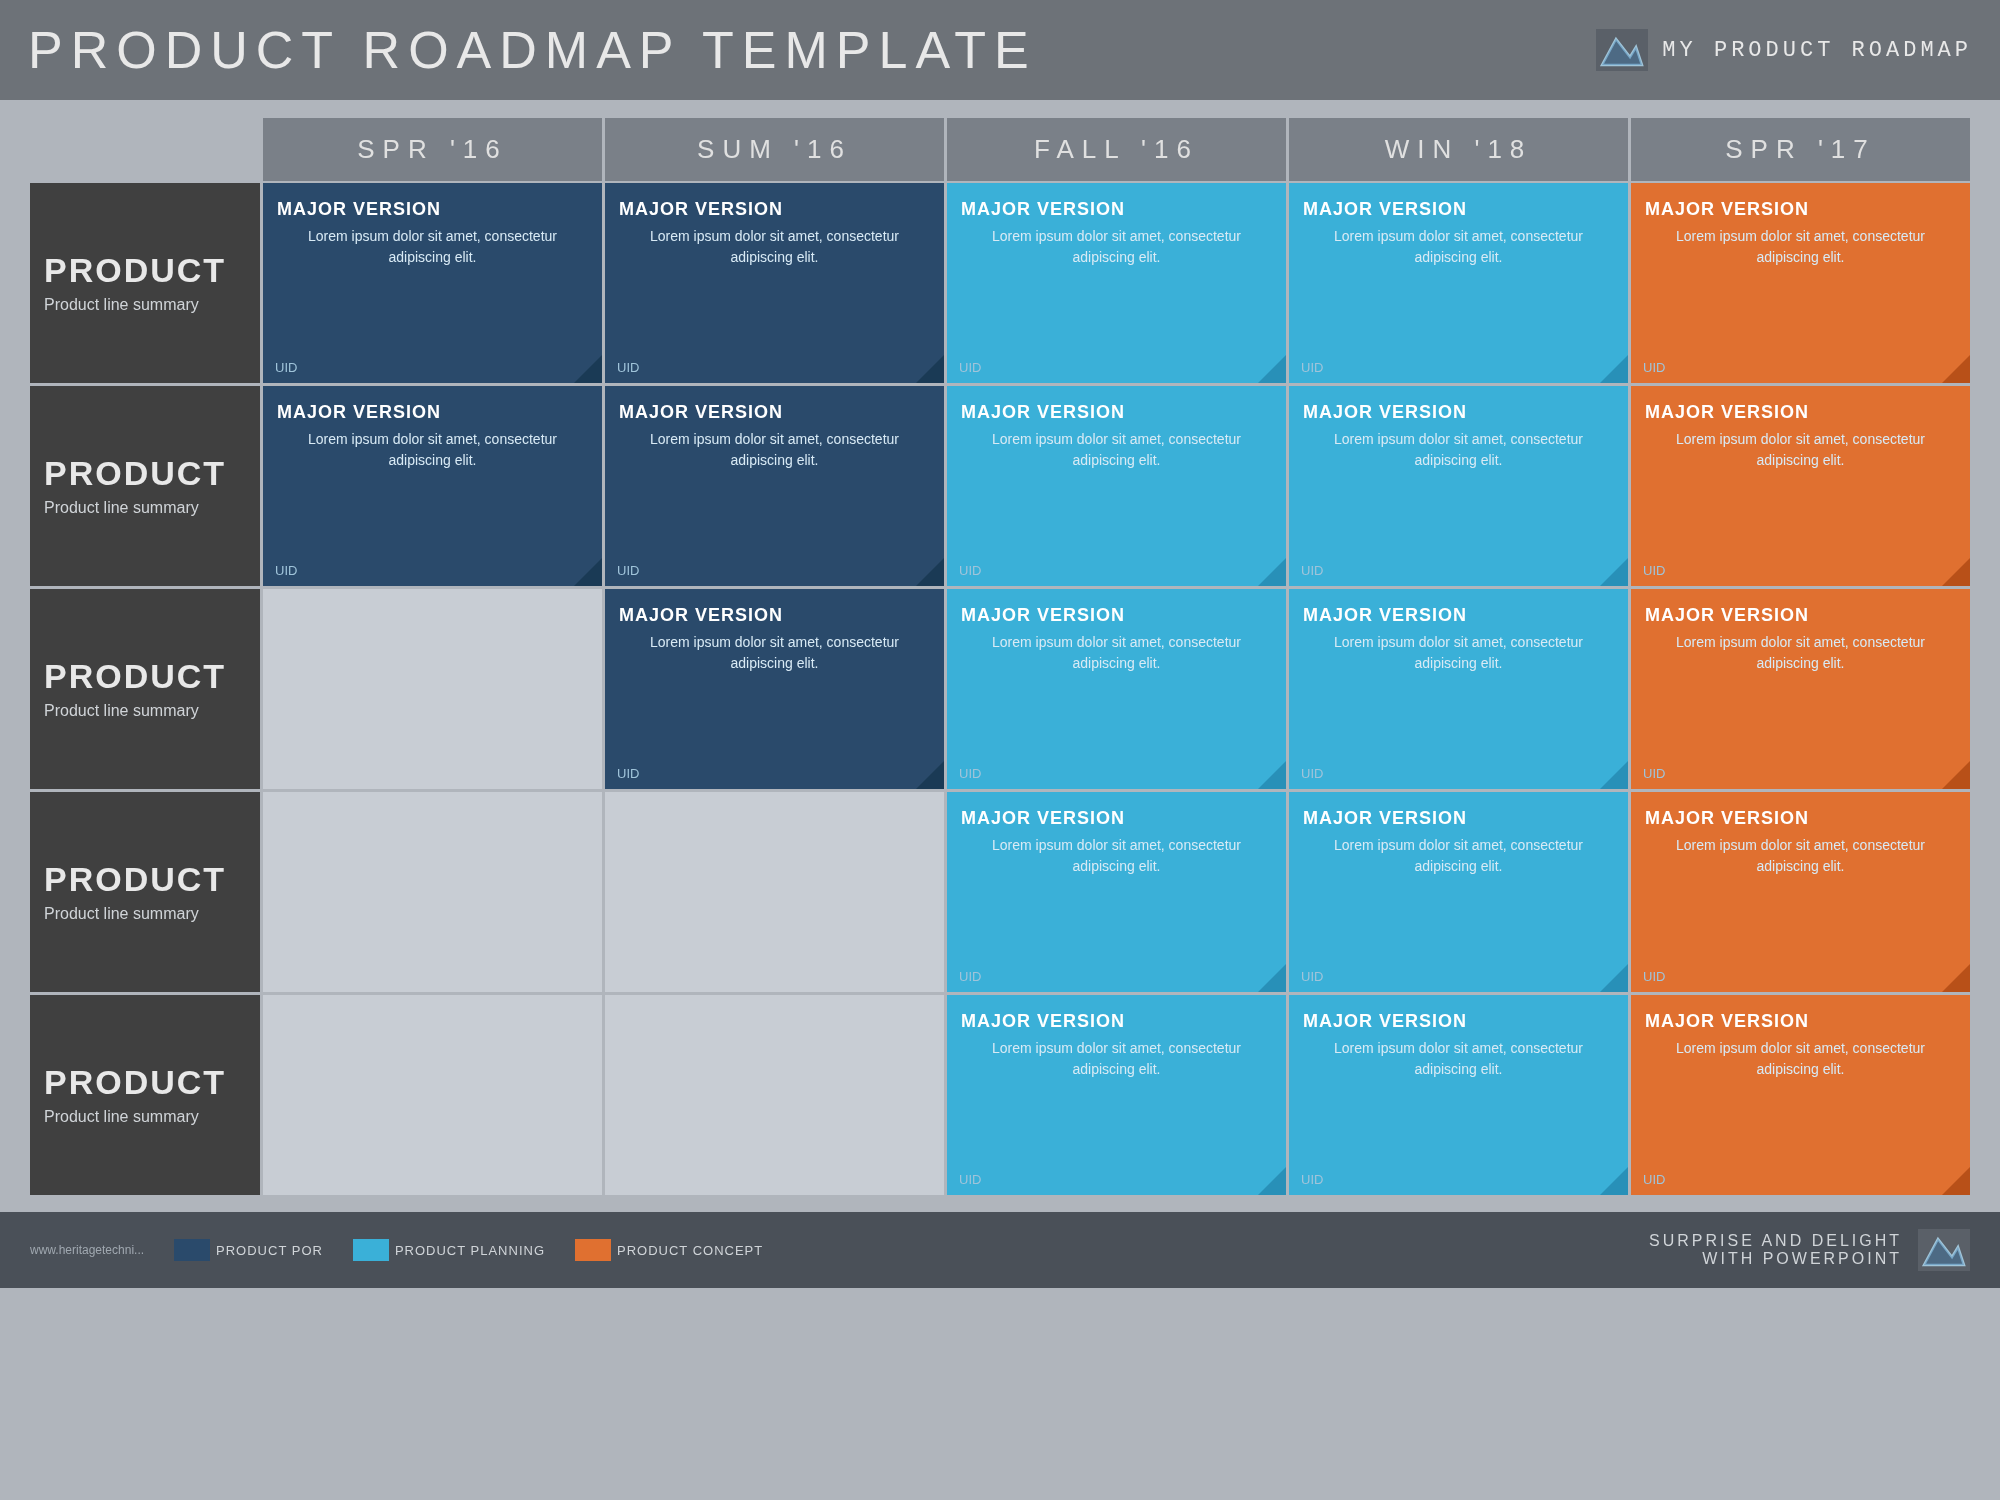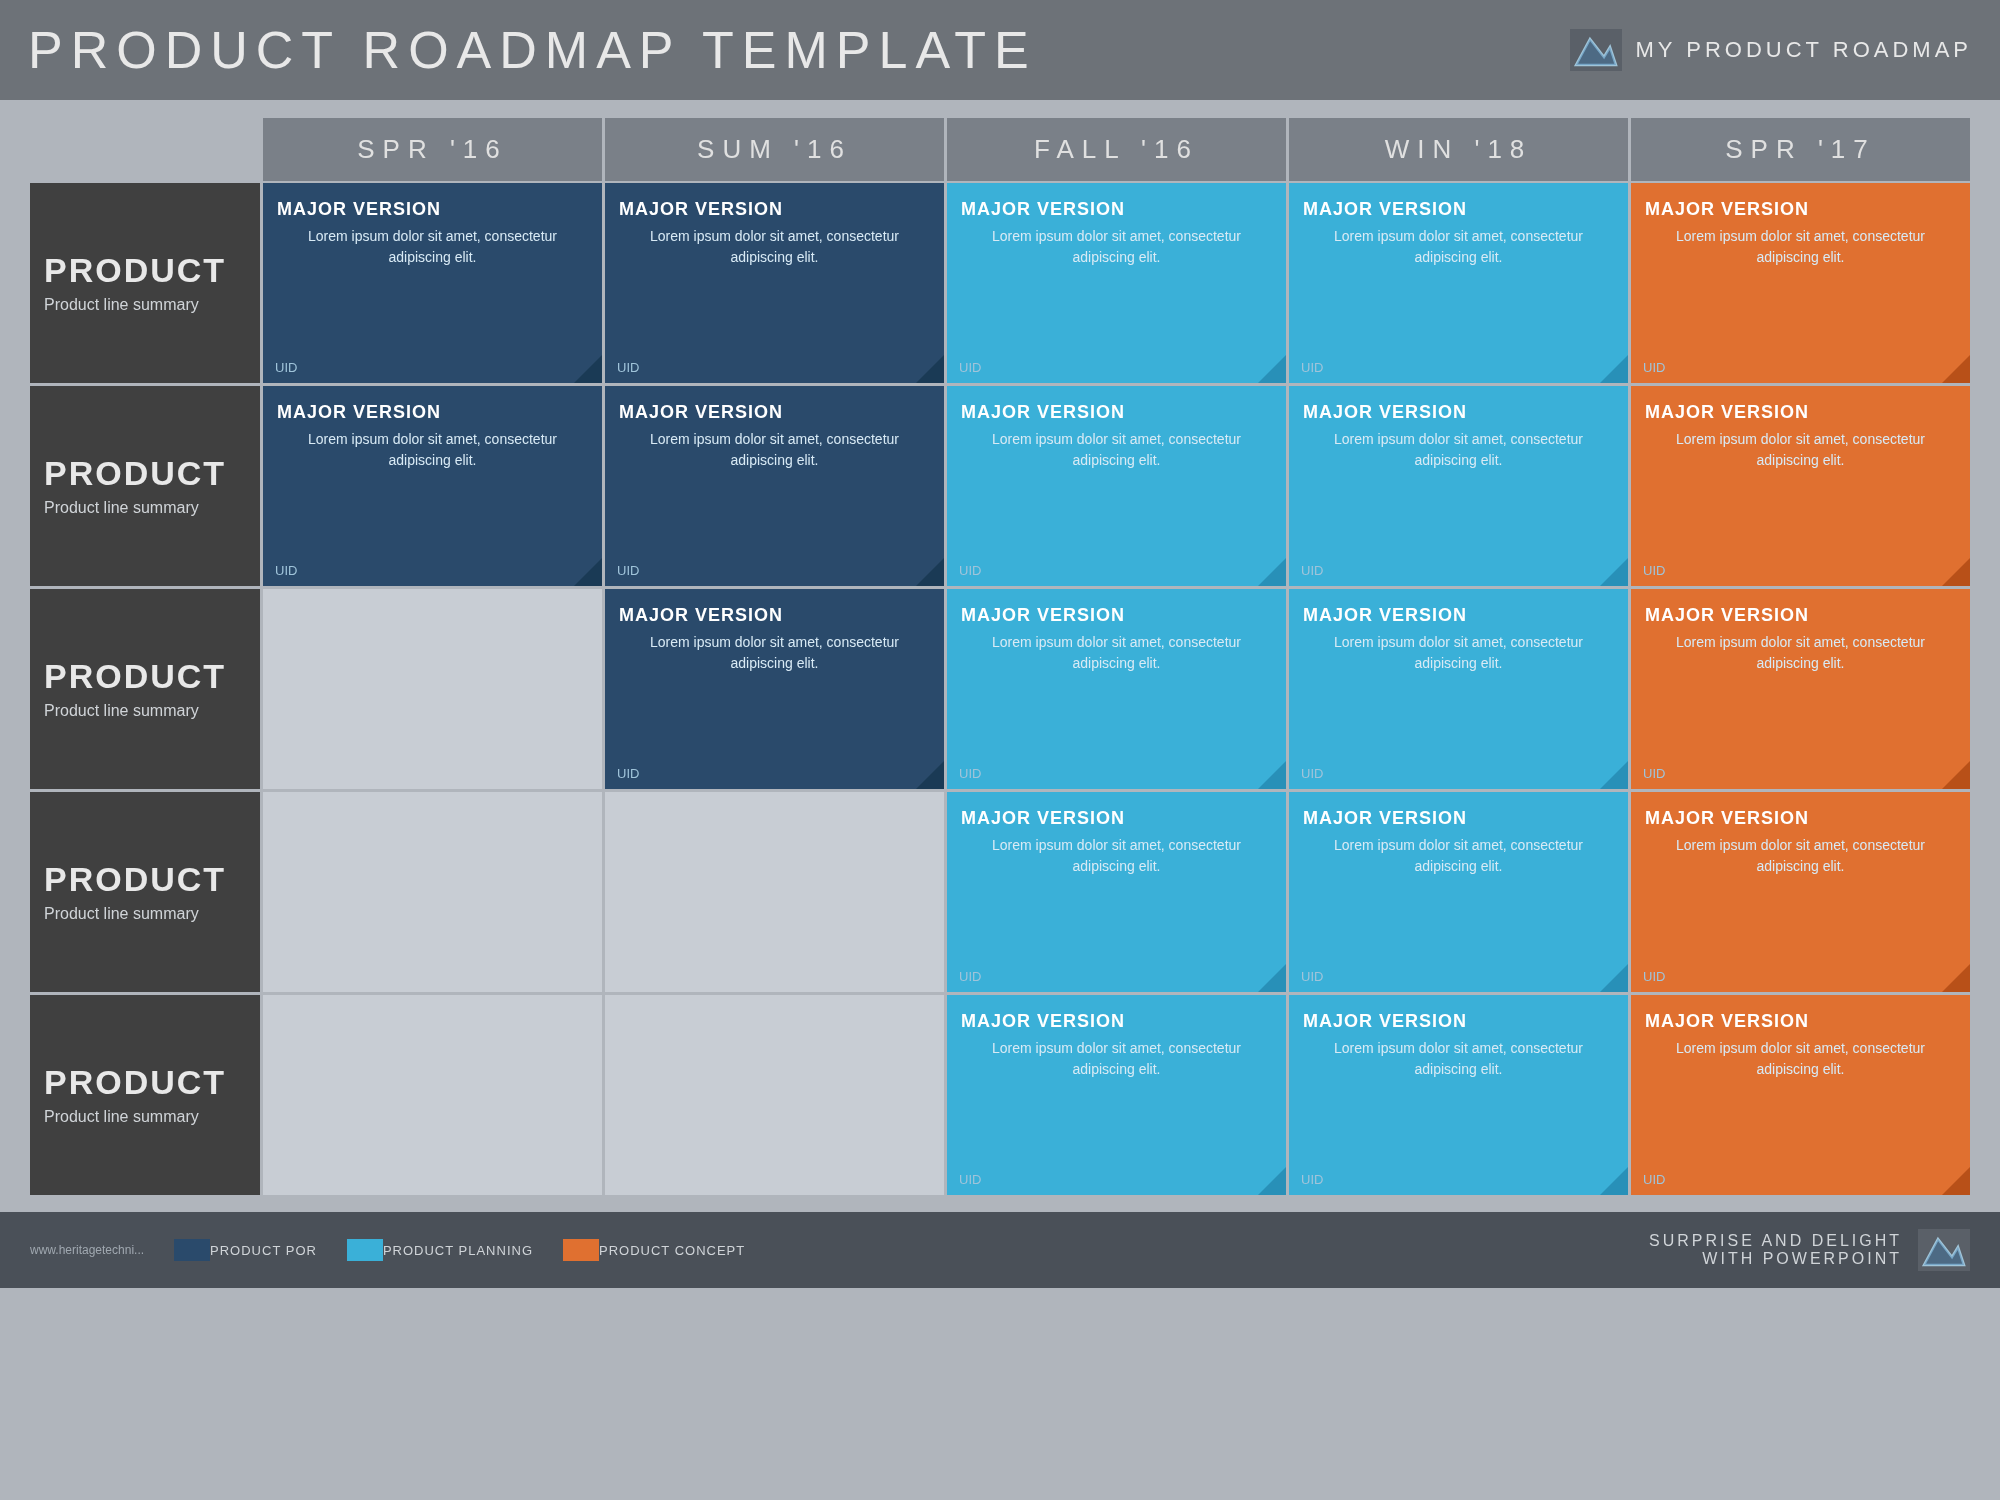--- a/index.html
+++ b/index.html
@@ -23,20 +23,21 @@
       color: #e8e8e8;
       font-size: 52px;
       font-weight: 300;
       letter-spacing: 8px;
       text-transform: uppercase;
     }
     .header-right {
       display: flex;
       align-items: center;
       gap: 14px;
+      font-family: Liberation Mono, monospace;
     }
     .header-logo {
       width: 52px;
       height: 42px;
     }
     .header-brand {
       color: #e8e8e8;
       font-size: 22px;
       font-weight: 300;
       letter-spacing: 4px;
@@ -168,21 +169,21 @@
       align-items: center;
       gap: 30px;
     }
     .footer-site {
       color: #a0a8b0;
       font-size: 12px;
     }
     .legend-item {
       display: flex;
       align-items: center;
-      gap: 0;
+      gap: 6px;
     }
     .legend-box {
       width: 36px;
       height: 22px;
     }
     .legend-box.lb-dark { background: #2a4a6b; }
     .legend-box.lb-blue { background: #3ab0d8; }
     .legend-box.lb-orange { background: #e07030; }
     .legend-label {
       color: #d0d4d8;

